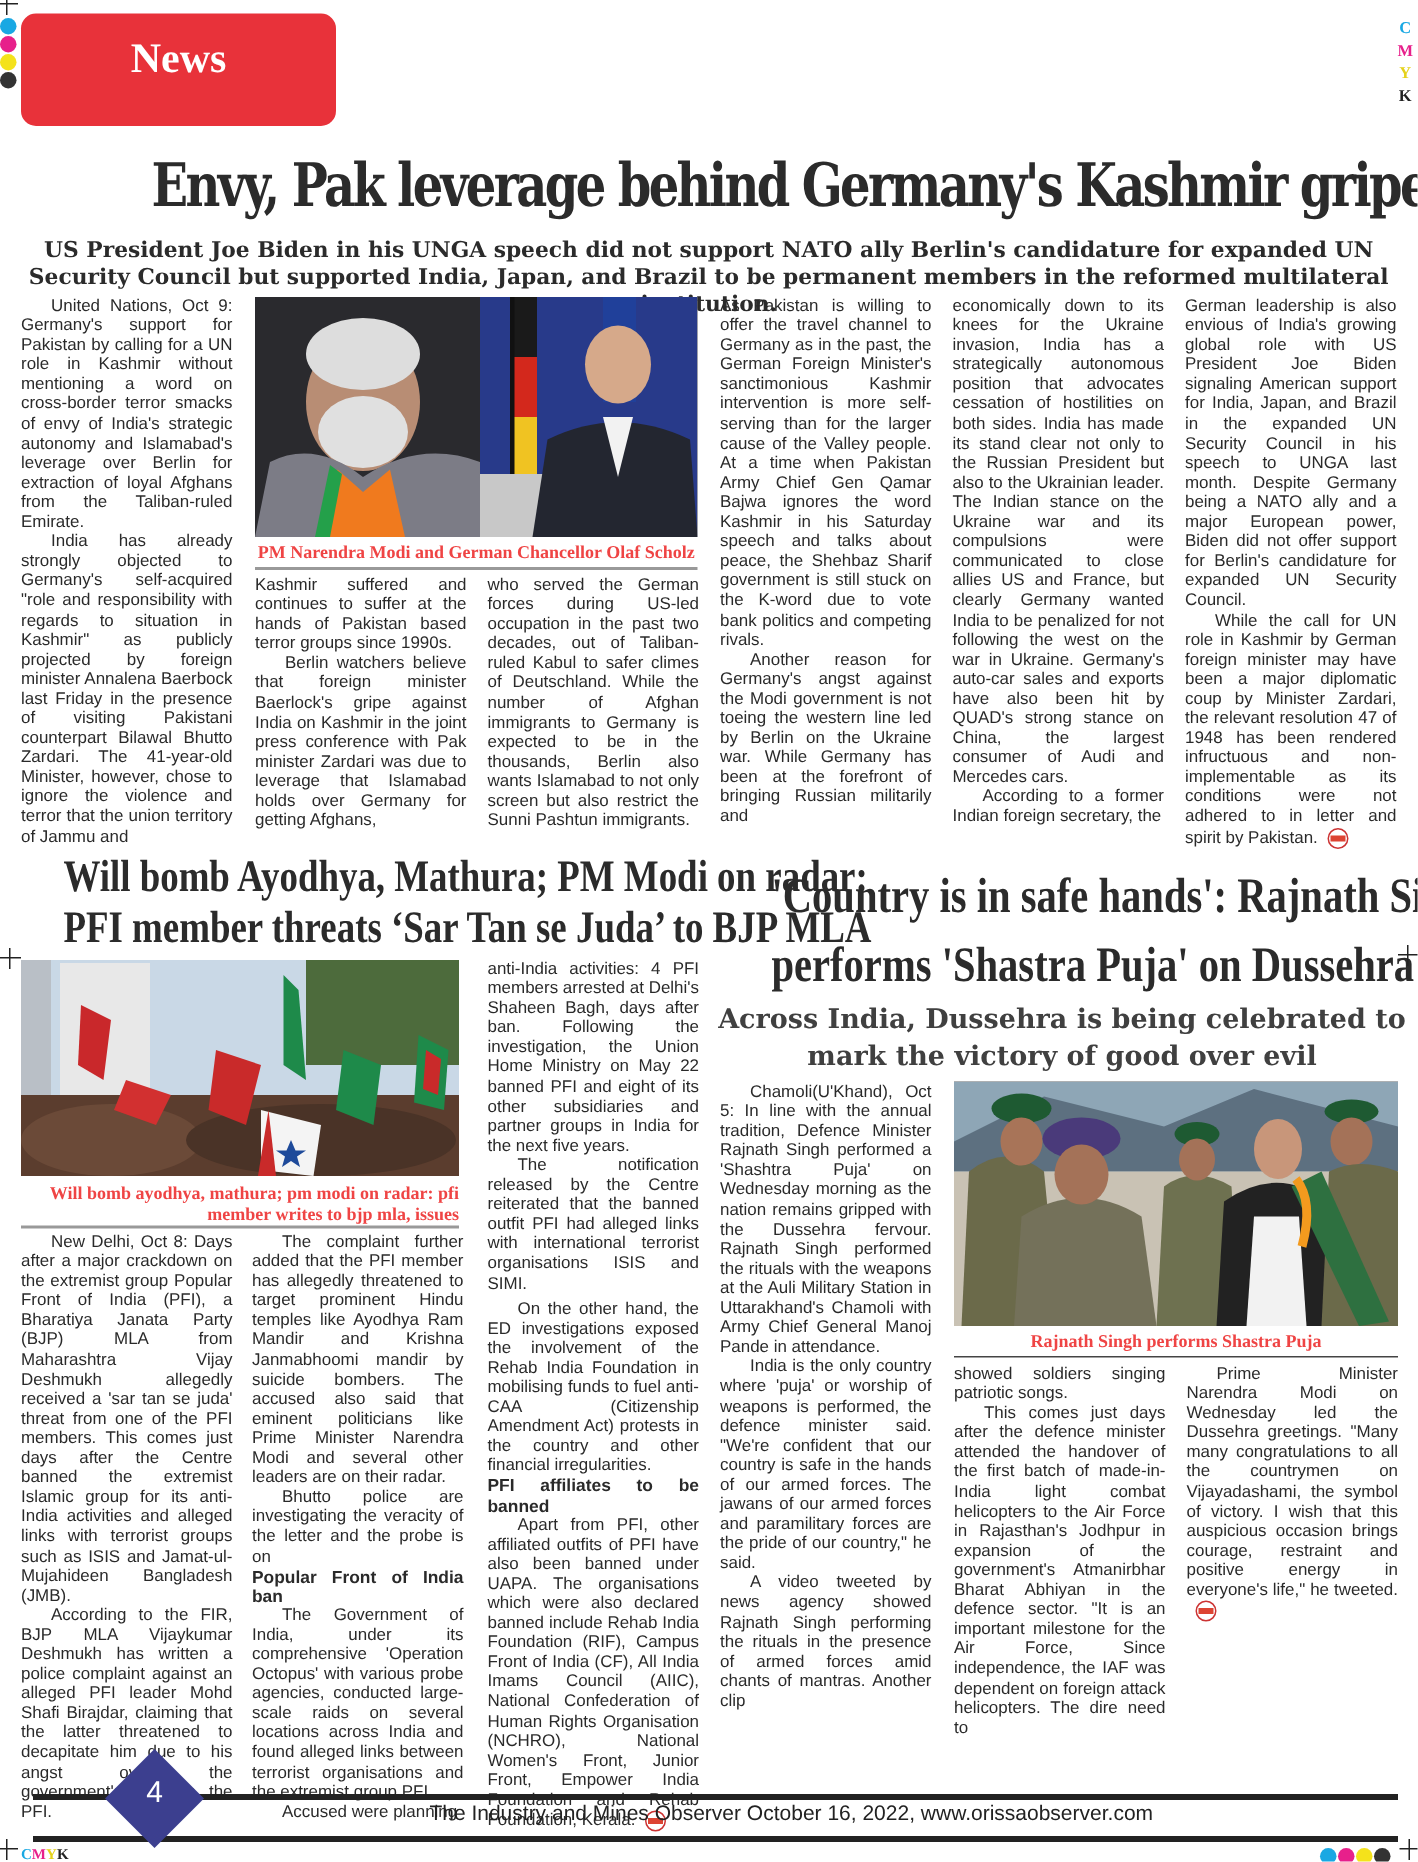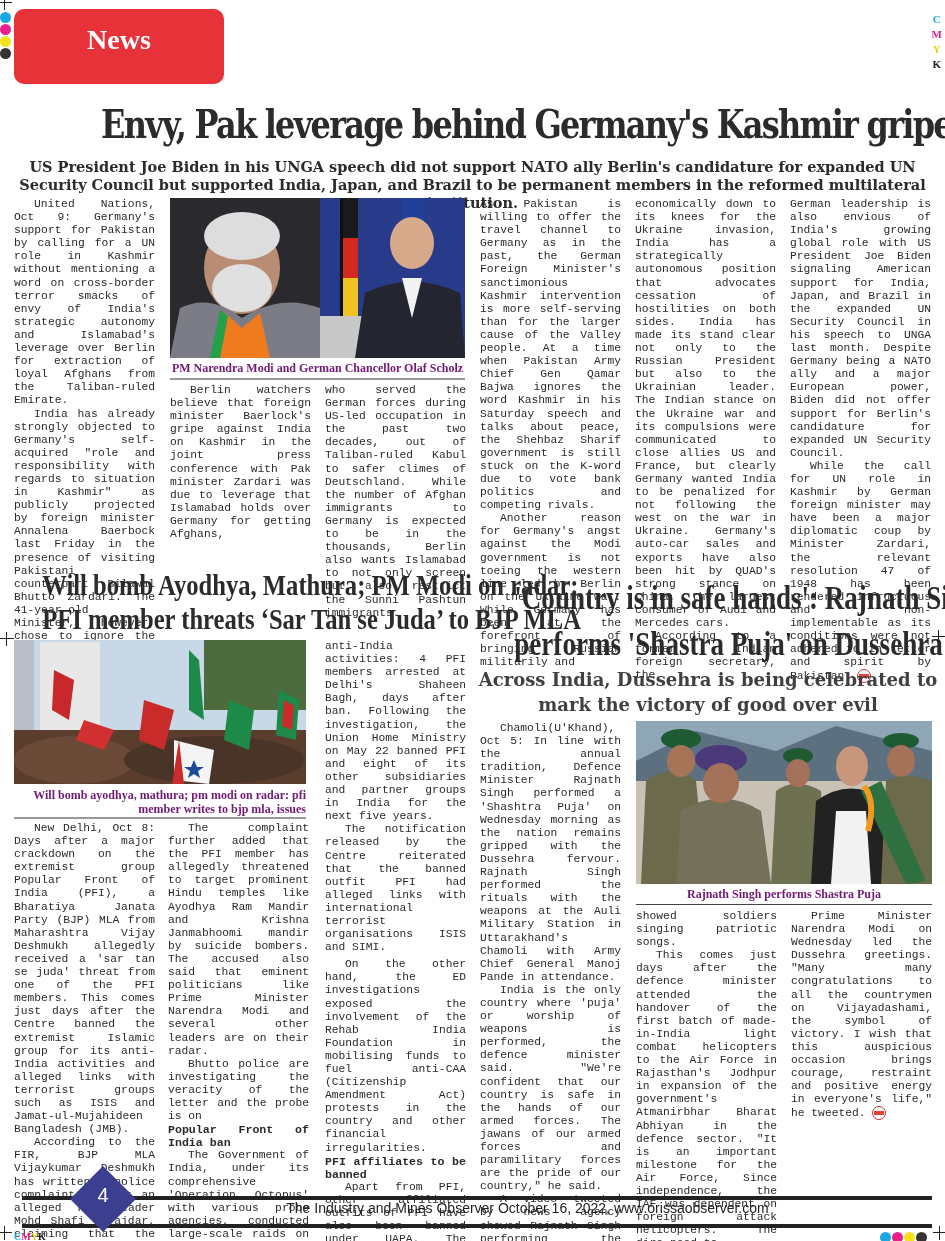--- a/index.html
+++ b/index.html
@@ -1,29 +1,29 @@
 <!DOCTYPE html>
 <html><head>
 <meta charset="utf-8">
 <style>
   html,body{margin:0;padding:0;background:#fff;}
   body{width:945px;height:1241px;position:relative;overflow:hidden;font-family:"Liberation Serif",serif;color:#222;}
   .abs{position:absolute;}
-  .txt{font-family:Liberation Mono, monospace;font-size:11.3px;line-height:13.1px;text-align:justify;color:#2a2a2a;}
+  .txt{font-family:Liberation Sans, sans-serif;font-size:11.3px;line-height:13.1px;text-align:justify;color:#2a2a2a;}
   .txt p{margin:0;text-indent:20px;}
   .txt p.noind{text-indent:0;}
   .txt p.sub{font-weight:bold;text-indent:0;font-size:11.6px;}
   .news-tab{left:14px;top:9px;width:210px;height:75px;background:#e8323a;border-radius:10px;color:#fff;font-family:"Liberation Serif",serif;font-weight:bold;font-size:28px;display:flex;align-items:center;justify-content:center;padding-bottom:14px;box-sizing:border-box;}
   .reg-dots{left:0;top:12px;width:12px;}
   .dot{width:11px;height:11px;border-radius:50%;margin-bottom:1px;}
   .cmyk-side{right:3px;top:12px;font-family:"Liberation Serif",serif;font-weight:bold;font-size:11px;line-height:15px;text-align:center;}
   .headline1{left:8px;top:96px;width:930px;text-align:center;font-family:"DejaVu Serif",serif;font-weight:bold;font-size:40px;line-height:56px;letter-spacing:-2.2px;transform:scaleX(0.8);transform-origin:center;white-space:nowrap;color:#2b2b2b;}
   .deck1{left:10px;top:158px;width:925px;text-align:center;font-family:"DejaVu Serif",serif;font-weight:bold;font-size:14.5px;line-height:18px;color:#2b2b2b;}
   .photo{background:#666;overflow:hidden;}
-  .caption{font-family:"Liberation Serif",serif;font-weight:bold;font-size:12px;line-height:14px;text-align:center;color:#701a75;}
+  .caption{font-family:"Liberation Serif",serif;font-weight:bold;font-size:12px;line-height:14px;text-align:center;color:#ef4444;}
   .rule{height:2px;background:#999;}
   .h2{font-family:"Liberation Serif",serif;font-weight:bold;font-size:30px;line-height:38px;text-align:center;transform:scaleX(0.82);transform-origin:center;white-space:nowrap;color:#2b2b2b;}
   .deck2{font-family:"DejaVu Serif",serif;font-weight:bold;font-size:18px;line-height:25px;text-align:center;color:#404040;}
   .end-mark{display:inline-block;width:12px;height:12px;border-radius:50%;border:1.5px solid #c33;vertical-align:middle;margin-left:6px;position:relative;}
   .end-mark:after{content:"";position:absolute;left:1px;top:4px;width:10px;height:4px;background:#d43;}
   .footer-line{left:22px;height:4px;background:#222;}
   .page-diamond{left:70px;top:1166px;width:66px;height:66px;}
   .footer-text{left:0;width:945px;top:1200px;text-align:center;font-family:"Liberation Sans",sans-serif;font-size:14px;color:#222;padding-left:110px;box-sizing:border-box;}
   .crop{width:14px;height:14px;}
   .crop:before{content:"";position:absolute;left:6px;top:0;width:1px;height:14px;background:#222;}
@@ -76,20 +76,21 @@
     <rect x="150" y="118" width="80" height="42" fill="#c8c8c8"></rect>
     <ellipse cx="242" cy="45" rx="22" ry="26" fill="#d6a98a"></ellipse>
     <path d="M185 160 L195 95 Q242 72 290 95 L295 160 Z" fill="#232630"></path>
     <path d="M232 80 L242 120 L252 80 Z" fill="#f2f2f2"></path>
   </svg>
 </div>
 <div class="abs caption" style="left:170px;top:361px;width:295px;">PM Narendra Modi and German Chancellor Olaf Scholz</div>
 <div class="abs rule" style="left:170px;top:378px;width:295px;"></div>
 
 <div class="abs txt" style="left:170px;top:384px;width:141px;">
+  <p class="noind">Kashmir suffered and continues to suffer at the hands of Pakistan based terror groups since 1990s.</p>
   <p>Berlin watchers believe that foreign minister Baerlock's gripe against India on Kashmir in the joint press conference with Pak minister Zardari was due to leverage that Islamabad holds over Germany for getting Afghans,</p>
 </div>
 <div class="abs txt" style="left:325px;top:384px;width:141px;">
   <p class="noind">who served the German forces during US-led occupation in the past two decades, out of Taliban-ruled Kabul to safer climes of Deutschland. While the number of Afghan immigrants to Germany is expected to be in the thousands, Berlin also wants Islamabad to not only screen but also restrict the Sunni Pashtun immigrants.</p>
 </div>
 <div class="abs txt" style="left:480px;top:198px;width:141px;">
   <p class="noind">As Pakistan is willing to offer the travel channel to Germany as in the past, the German Foreign Minister's sanctimonious Kashmir intervention is more self-serving than for the larger cause of the Valley people. At a time when Pakistan Army Chief Gen Qamar Bajwa ignores the word Kashmir in his Saturday speech and talks about peace, the Shehbaz Sharif government is still stuck on the K-word due to vote bank politics and competing rivals.</p>
   <p>Another reason for Germany's angst against the Modi government is not toeing the western line led by Berlin on the Ukraine war. While Germany has been at the forefront of bringing Russian militarily and</p>
 </div>
 <div class="abs txt" style="left:635px;top:198px;width:141px;">

